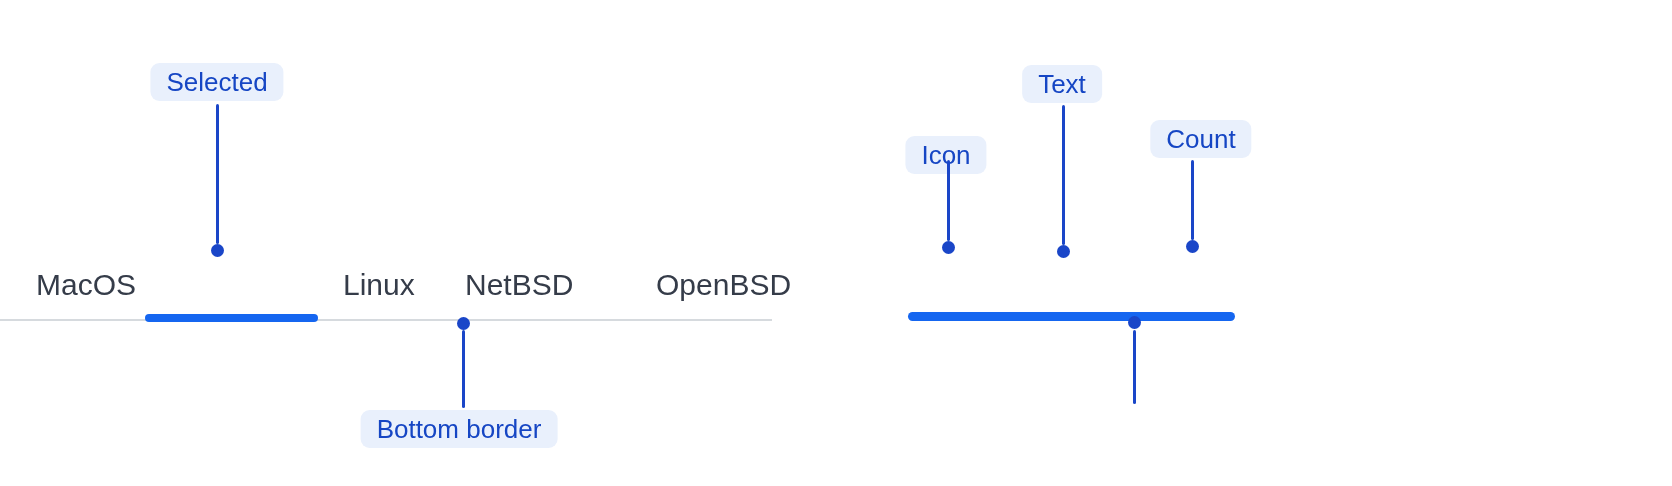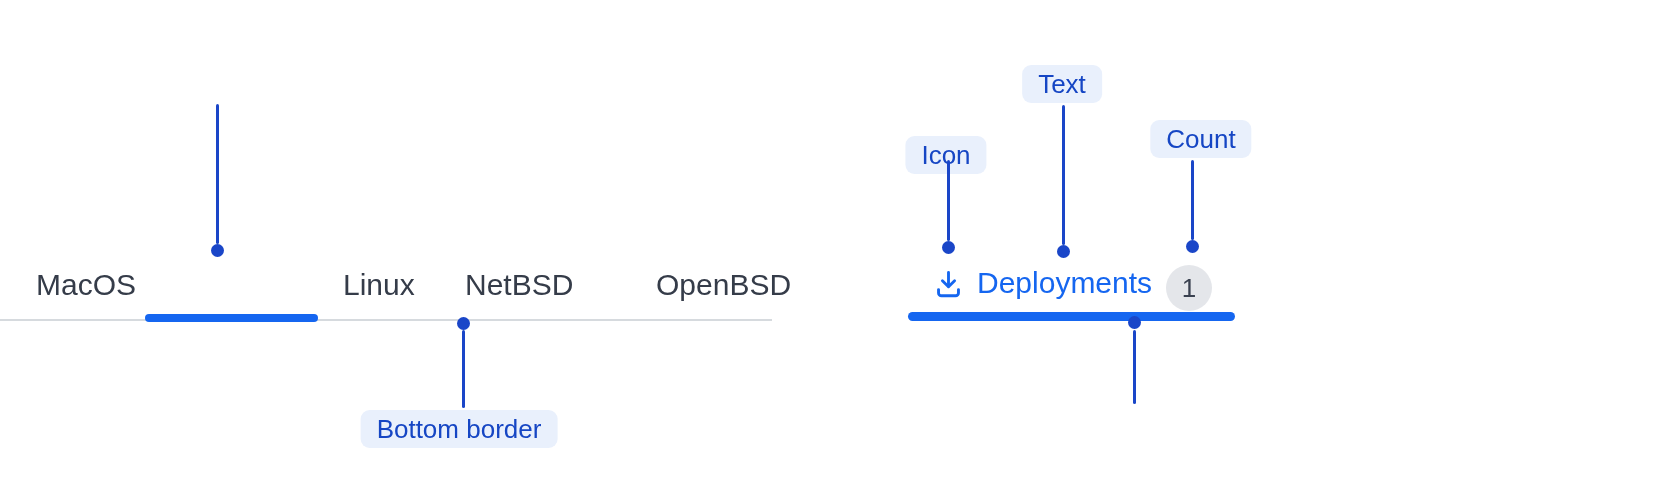--- a/index.html
+++ b/index.html
@@ -122,20 +122,21 @@
     height: 9px;
     border-radius: 4.5px;
     background: var(--accent-blue);
   }
 </style>
 </head>
 <body>
 
 <div class="stage">
 
+  <div class="ann-label" style="left:217px; top:63px;">Selected</div>
   <div class="stem" style="left:216px; top:104px; height:140px;"></div>
   <div class="dot" style="left:211px; top:244px;"></div>
 
   <span class="tab-label" style="left:25px;margin-left:11px;">MacOS</span>
   <span class="tab-label" style="left:343px;">Linux</span>
   <span class="tab-label" style="left:465px;">NetBSD</span>
   <span class="tab-label" style="left:648px;margin-left:8px;">OpenBSD</span>
 
   <div class="bottom-border"></div>
   <div class="selected-underline"></div>
@@ -149,30 +150,19 @@
   <div class="dot" style="left:1057px; top:245px;"></div>
 
   <div class="ann-label" style="left:946px; top:136px;">Icon</div>
   <div class="stem" style="left:947px; top:160px; height:81px;"></div>
   <div class="dot" style="left:942px; top:241px;"></div>
 
   <div class="ann-label" style="left:1170px; top:120px;margin-left:31px;">Count</div>
   <div class="stem" style="left:1191px; top:160px; height:80px;"></div>
   <div class="dot" style="left:1186px; top:240px;"></div>
 
-  <div class="anatomy-tab">
-    <span class="dl-icon">
-      <svg width="31" height="31" viewBox="0 0 28 28" fill="none" stroke="currentColor" stroke-width="2.6" stroke-linecap="round" stroke-linejoin="round">
-        <path d="M14 4 V16.5"></path>
-        <path d="M8.5 11.5 L14 17 L19.5 11.5"></path>
-        <path d="M5 19.5 v3 a2.6 2.6 0 0 0 2.6 2.6 h12.8 a2.6 2.6 0 0 0 2.6 -2.6 v-3"></path>
-      </svg>
-    </span>
-    <span class="anatomy-tab-text">Deployments</span>
-    <span class="count-badge">1</span>
-  </div>
 
   <div class="indicator-line"></div>
 
   <div class="dot" style="left:1128px; top:316px;"></div>
   <div class="stem" style="left:1133px; top:330px; height:74px;"></div>
 
 </div>
 
 </body></html>

